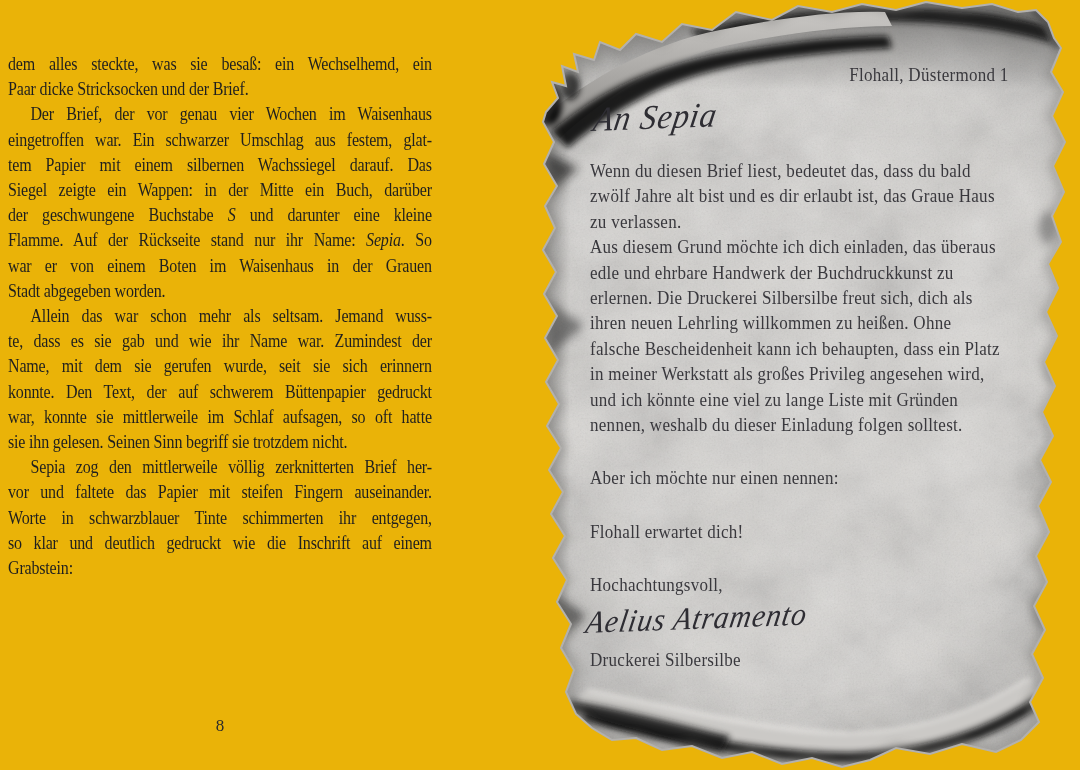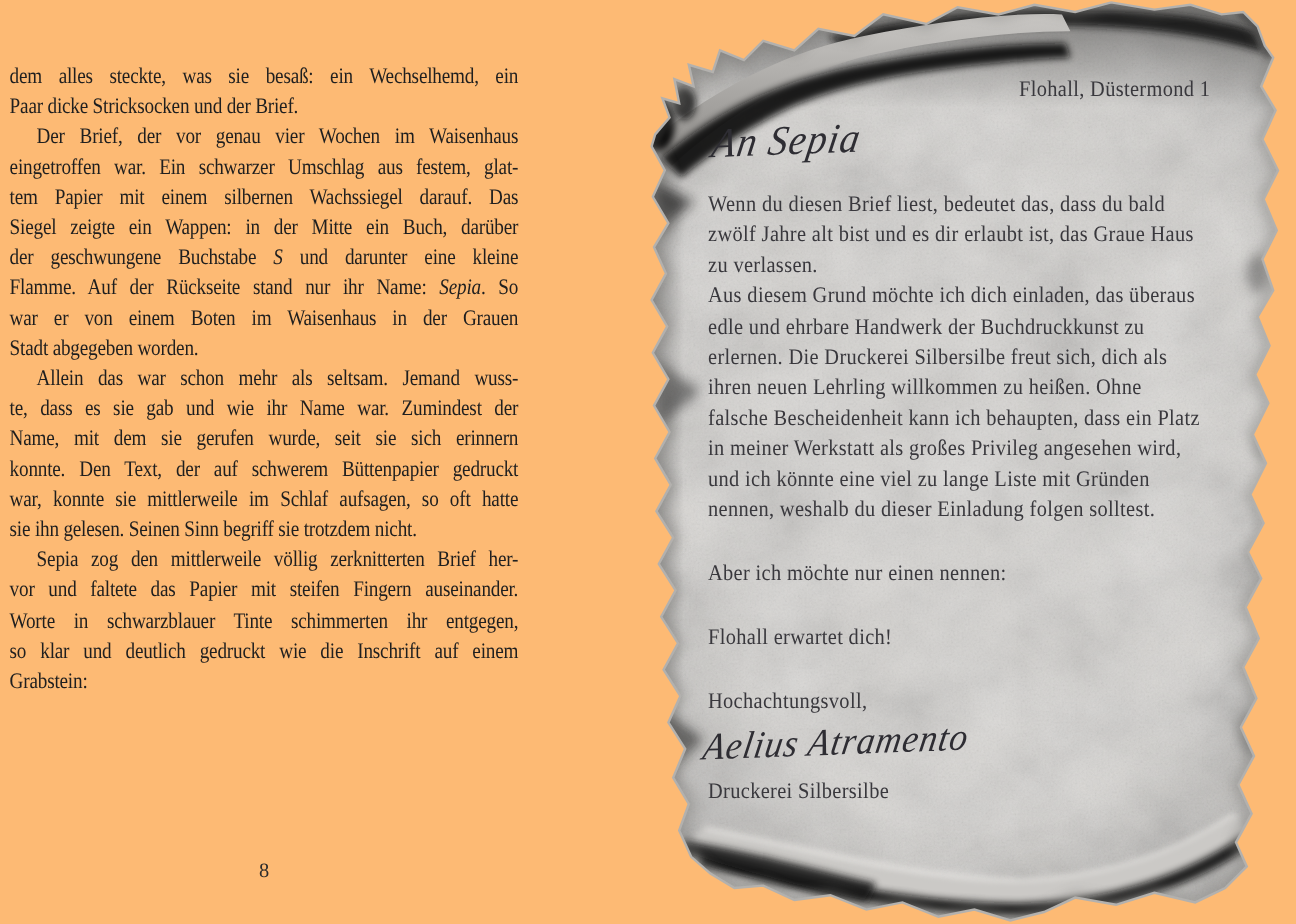--- a/index.html
+++ b/index.html
@@ -1,16 +1,16 @@
 <!DOCTYPE html>
 <html><head>
 <meta charset="utf-8">
 <style>
   html,body{margin:0;padding:0;background:#ffffff;}
-  .screen{position:relative;width:1080px;height:770px;background:#fdba74;overflow:hidden;
+  .screen{position:relative;width:1080px;height:770px;background:#eab308;overflow:hidden;
           font-family:"Liberation Serif", serif;}
 
   
   .book-page{position:absolute;left:0;top:0;width:470px;height:770px;}
   .book-text{position:absolute;left:8px;top:52px;width:490px;
              transform:scaleX(0.865);transform-origin:0 0;
              font-size:18.5px;line-height:25.2px;color:#1f1f1f;
              letter-spacing:-0.2px;}
   .bline{text-align:justify;text-align-last:justify;}
   .bline.last{text-align-last:left;}

